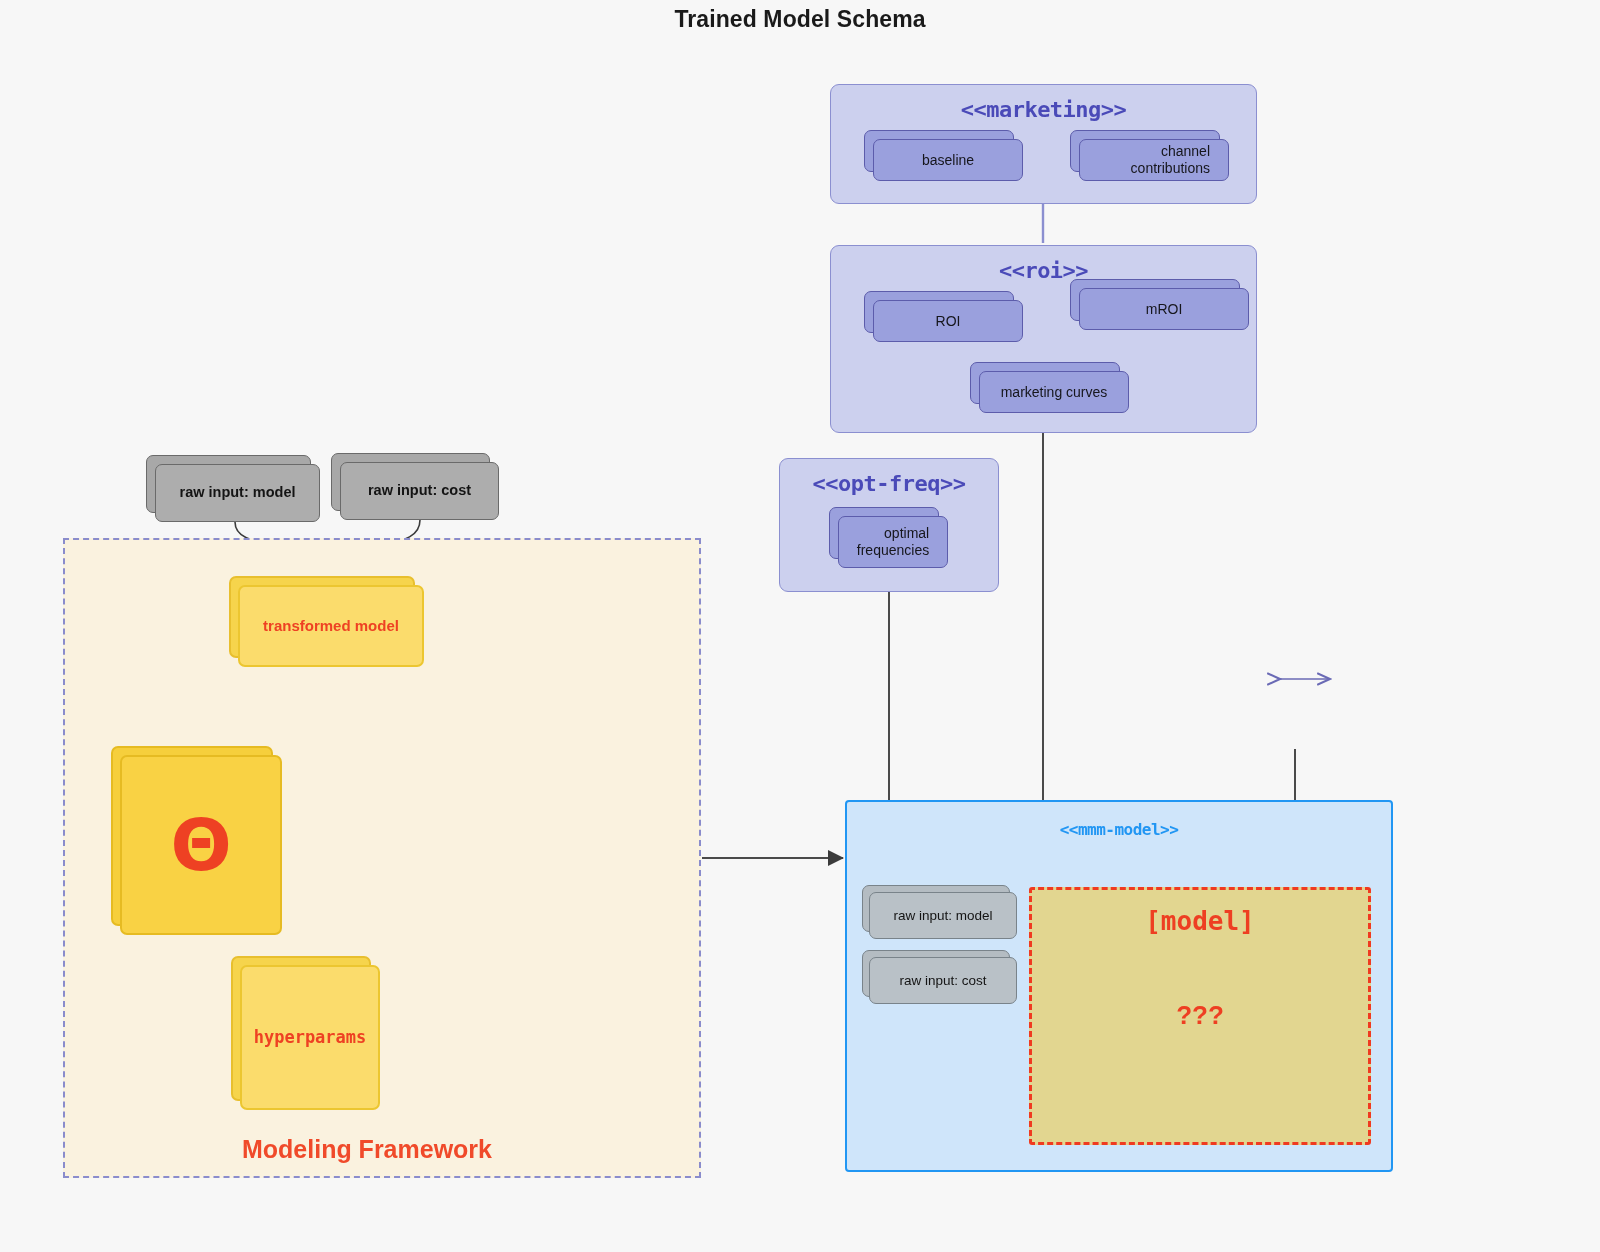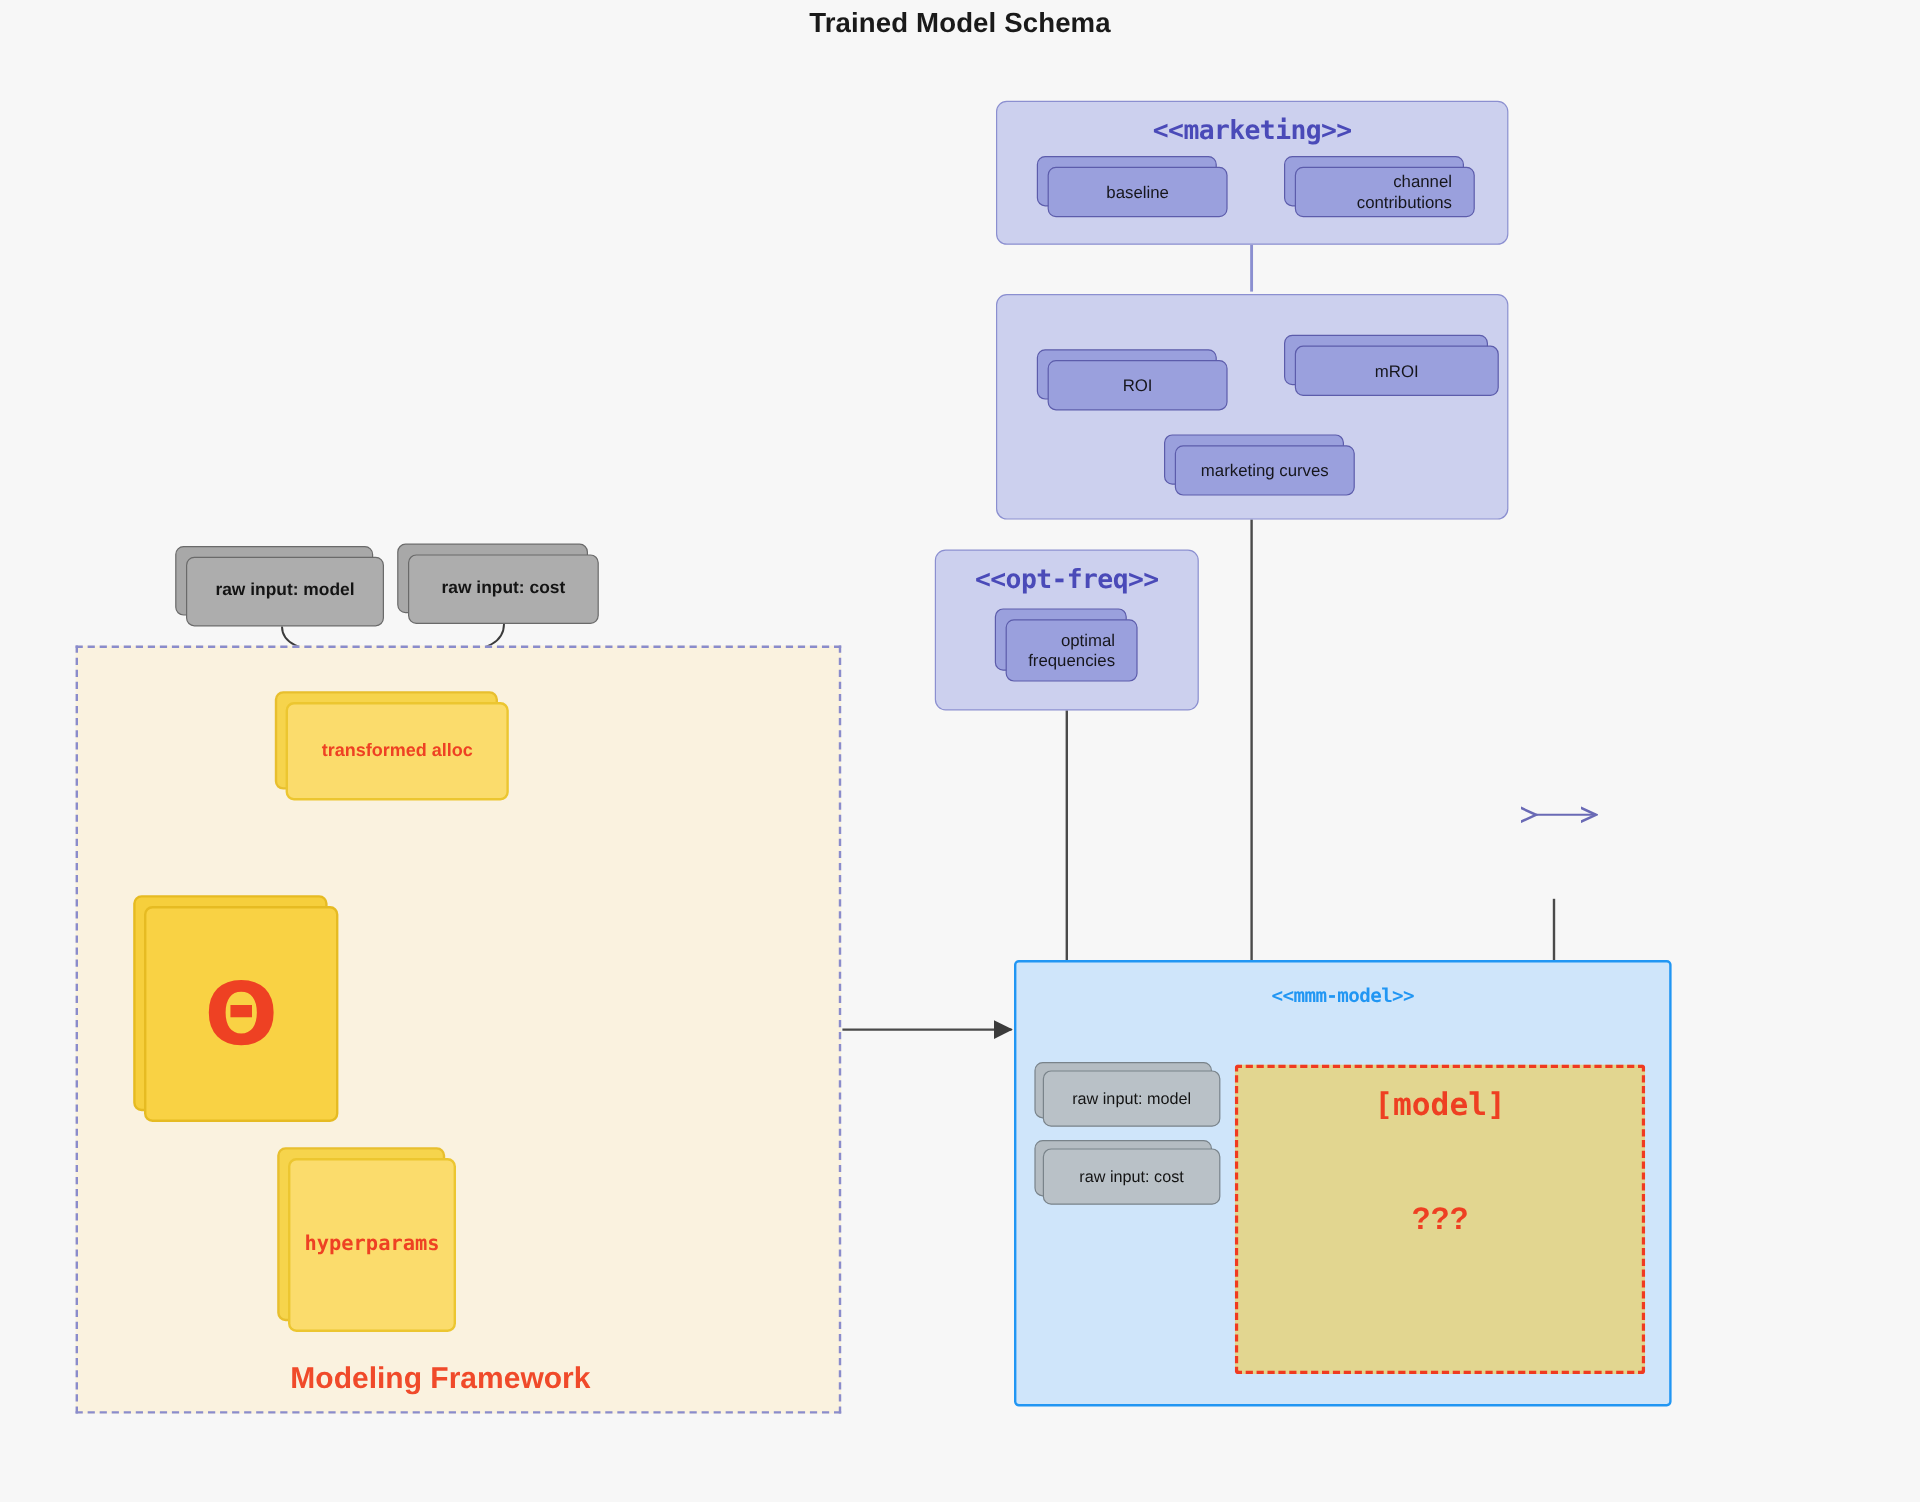--- a/index.html
+++ b/index.html
@@ -238,20 +238,21 @@
     </div>
     <div class="card card-purple" style="left:248px; top:54px; width:150px; height:42px;">
       <div class="shadow"></div>
       <div class="face">
         <span class="label">channel contributions</span>
       </div>
     </div>
   </div>
 
   <div class="package" style="left:830px; top:245px; width:427px; height:188px;">
+    <div class="pkg-title">&lt;&lt;roi&gt;&gt;</div>
     <div class="card card-purple" style="left:42px; top:54px; width:150px; height:42px;">
       <div class="shadow"></div>
       <div class="face">
         <span class="label">ROI</span>
       </div>
     </div>
     <div class="card card-purple" style="left:248px; top:42px; width:170px; height:42px;">
       <div class="shadow"></div>
       <div class="face">
         <span class="label">mROI</span>
@@ -312,21 +313,21 @@
     <div class="face">
       <span class="label">raw input: cost</span>
     </div>
   </div>
 
   <div class="framework" style="left:63px; top:538px; width:638px; height:640px;"></div>
 
   <div class="card card-yellow" style="left:238px; top:585px; width:186px; height:82px;">
     <div class="shadow"></div>
     <div class="face">
-      <span class="label">transformed alloc</span>
+      <span class="label">transformed model</span>
     </div>
   </div>
 
   <div class="card card-yellow solidfill" style="left:120px; top:755px; width:162px; height:180px;">
     <div class="shadow"></div>
     <div class="face">
       <span class="theta" style="position:relative; left:0; top:0;">Θ</span>
     </div>
   </div>
 

